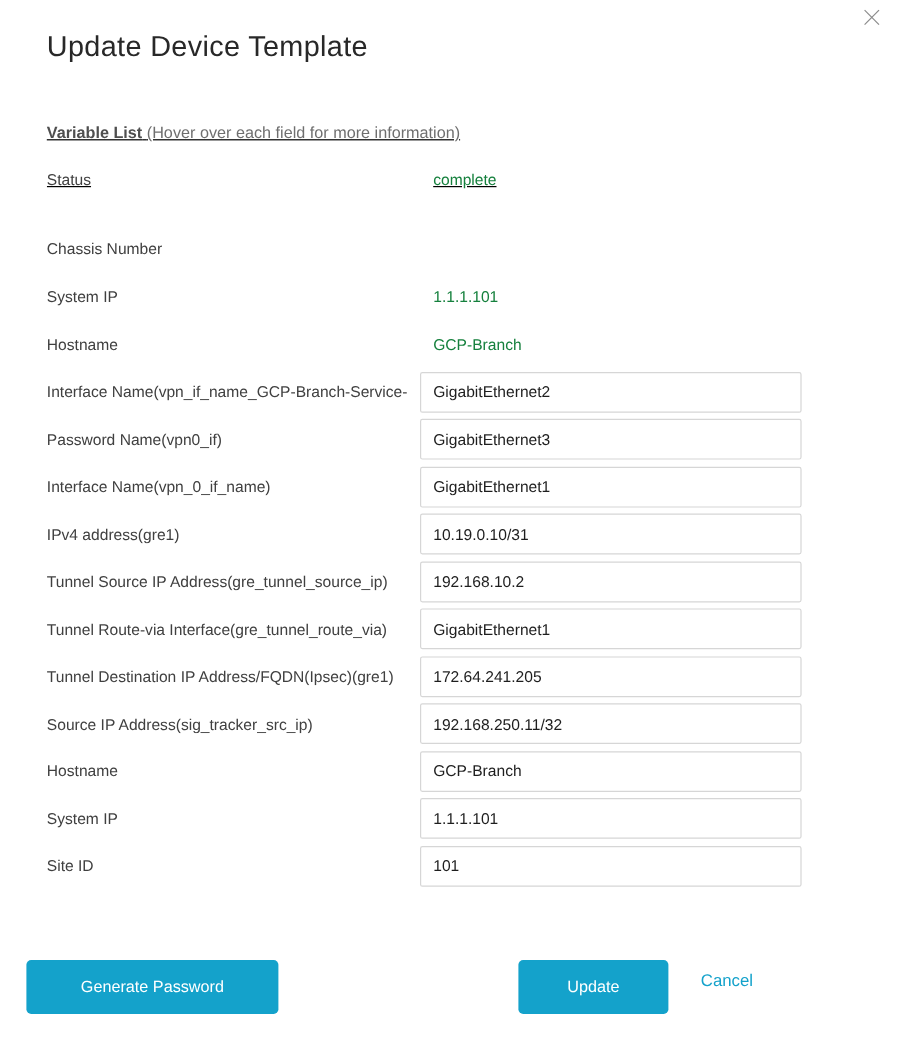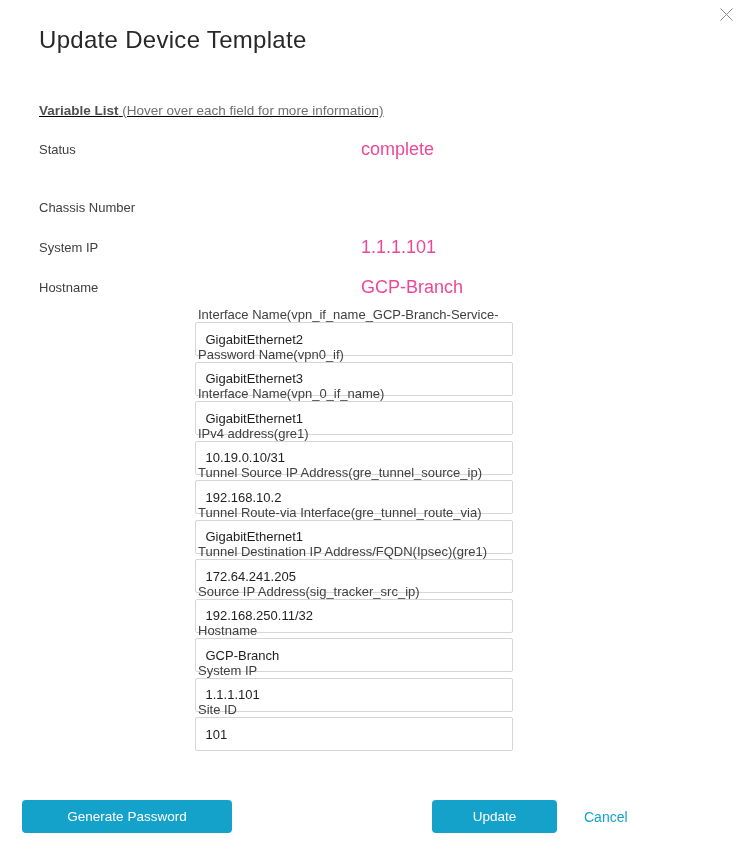--- a/index.html
+++ b/index.html
@@ -23,37 +23,37 @@
     padding-top: 21px; font-size: 24px; font-weight: 300;
     color: var(--title-text); letter-spacing: 0.3px; line-height: 38px;
   }
   .section-heading {
     margin-top: 44px; font-size: 13.5px; line-height: 15px; text-decoration: underline;
   }
   .section-heading .heading-bold { font-weight: bold; color: #4f4f4f; }
   .section-heading .heading-hint { font-weight: normal; color: var(--hint-text); }
   .rows { margin-top: 11px; }
   .row { display: flex; align-items: center; height: 40px; }
-  .row.input-row { height: 39.5px; flex-direction: column; }
-  .row.gap-after { margin-bottom: 18px; }
+  .row.input-row { height: 39.5px; }
+  .row.gap-after { margin-bottom: 18px; text-decoration: underline; }
   .row .label {
     width: 311px; flex: none; font-size: 13px; color: var(--label-text);
     white-space: nowrap; overflow: hidden;
   }
   .row .value {
-    font-size: 18px; color: #ec4899; padding-left: 11px; white-space: nowrap;
+    font-size: 13px; color: #15803d; padding-left: 11px; white-space: nowrap;
   }
   .field-input {
     width: 318px; height: 29px; flex: none;
     border: 1px solid var(--input-border); border-radius: 2px;
     padding: 16px 10px; font-size: 13px; color: #1e1e1e; background: #fff;
     font-family: "Liberation Sans", "DejaVu Sans", sans-serif; outline: none;
   }
   .btn {
-    position: absolute; height: 33px; border: none; border-radius: 4px;
+    position: absolute; height: 45px; border: none; border-radius: 4px;
     background: var(--accent); color: #fff; font-size: 13.5px; cursor: pointer;
     font-family: "Liberation Sans", "DejaVu Sans", sans-serif;
   }
   .btn-generate { left: 22px;  top: 800px; width: 210px; }
   .btn-update   { left: 432px; top: 800px; width: 125px; }
   .cancel-link {
     position: absolute; left: 584px; top: 800px; height: 33px;
     display: flex; align-items: center; color: var(--accent);
     font-size: 14px; text-decoration: none; cursor: pointer;
   }

